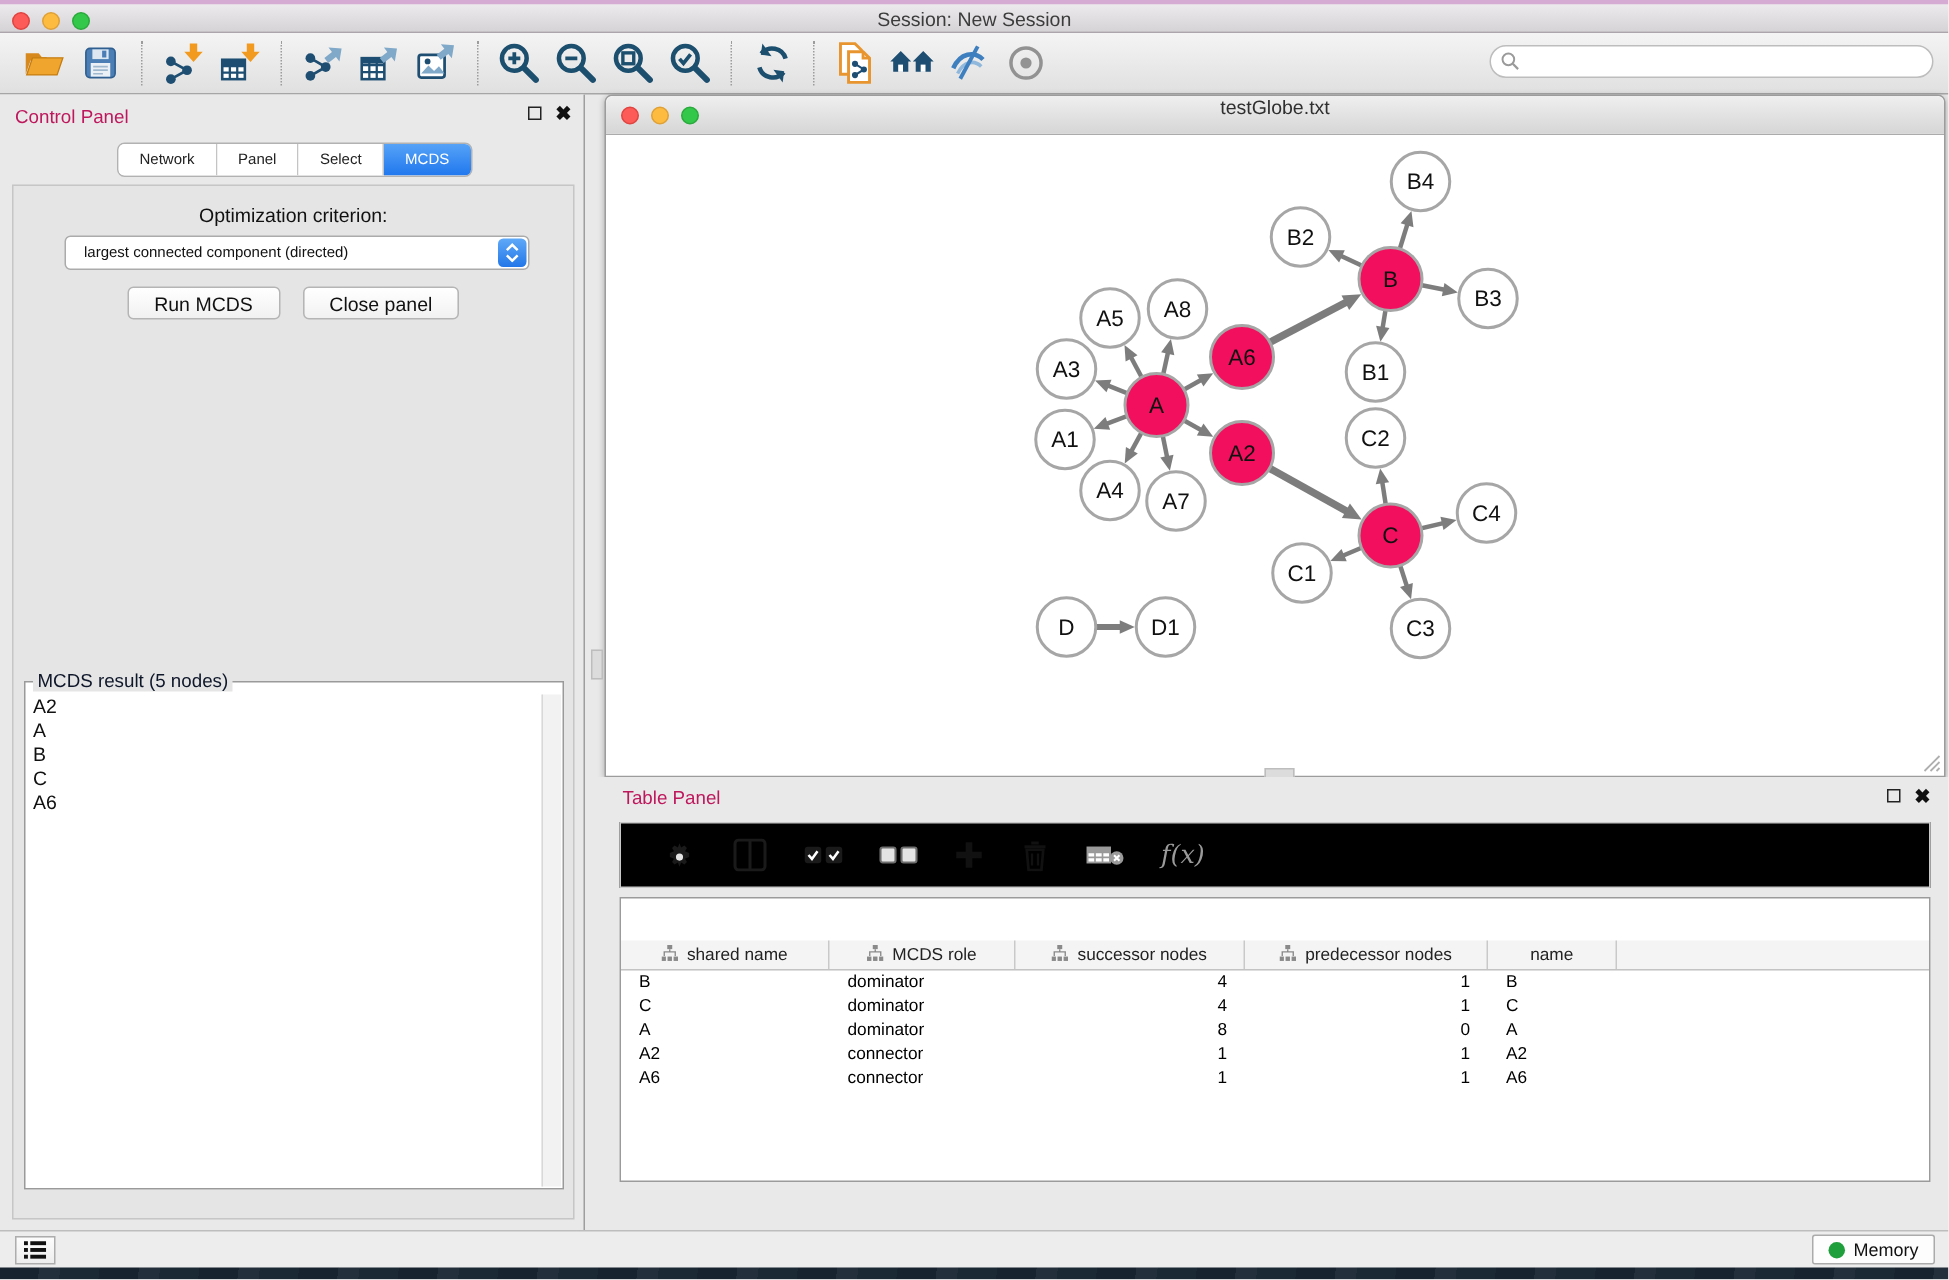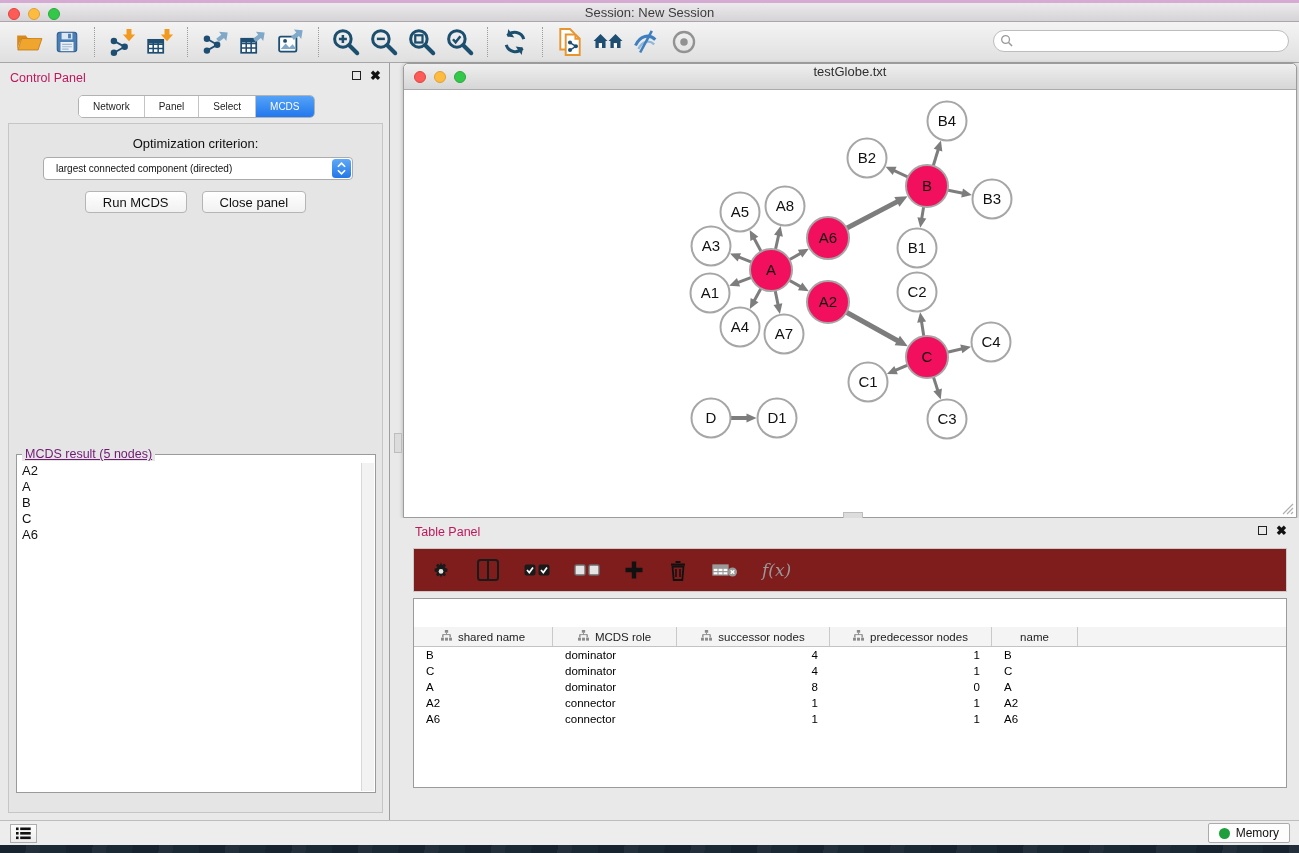--- a/index.html
+++ b/index.html
@@ -55,21 +55,21 @@
   .stepper { width:19px; height:19px; margin-right:1px; border-radius:3.5px;
     background:linear-gradient(#5FA9F8,#2377E8); display:flex; flex-direction:column;
     align-items:center; justify-content:center; gap:1px; }
   .btn-row { position:absolute; left:0; top:67px; width:100%; display:flex; justify-content:center; gap:15px; }
   .mac-btn { height:22px; padding:0 17px; background:linear-gradient(#FFFFFF,#F1F1F1);
     border:1px solid #B5B5B5; border-radius:4px; font-size:13px; color:#111; font-family:inherit; cursor:default; }
 
   .result-group { position:absolute; left:7px; top:330px; width:360px; height:339px;
     border:1px solid #9A9A9A; background:#fff; }
   .result-legend { position:absolute; left:5px; top:-8px; background:#E5E5E5; padding:0 3px;
-    font-size:12.5px; color:#701a75;text-decoration:underline; }
+    font-size:12.5px; color:#0f172a; }
   .result-list { position:absolute; left:1px; top:8px; right:14px; bottom:1px; background:#fff;
     font-size:13px; color:#111; overflow:hidden; padding-left:4px; }
   .result-list .list-item { height:16px; line-height:16px; }
   .result-scroll { position:absolute; right:1px; top:8px; width:13px; bottom:1px;
     background:#F2F2F2; border-left:1px solid #D8D8D8; }
 
   
   .net-frame { position:absolute; left:403px; top:63px; width:894px; height:455px;
     background:#fff; border:1px solid #9C9C9C; border-radius:5px 5px 0 0;
     box-shadow:0 1px 4px rgba(0,0,0,0.25); }
@@ -84,21 +84,21 @@
   .v-grip { position:absolute; left:394px; top:433px; width:8px; height:20px;
     background:#DCDCDC; border:1px solid #BDBDBD; }
   .h-grip { position:absolute; left:843px; top:512px; width:20px; height:7px;
     background:#DCDCDC; border:1px solid #BDBDBD; }
 
   
   .table-panel { position:absolute; left:391px; top:518px; width:908px; height:302px; background:#E9E9E9; }
   .table-panel .panel-title { left:24px; top:7px; }
   .table-panel .panel-btns { right:12px; top:8px; }
   .tp-toolbar { position:absolute; left:22px; top:30px; width:874px; height:44px;
-    background:#7f1d1d; border:1px solid #C9C9C9; display:flex; align-items:center; gap:24px; padding-left:16px; }
+    background:#000000; border:1px solid #C9C9C9; display:flex; align-items:center; gap:24px; padding-left:28px; }
   .tp-icon { display:flex; align-items:center; justify-content:center; cursor:default; }
   .fx-label { font-family:"DejaVu Serif", serif; font-style:italic; font-size:17px; color:#9A9A9A; }
 
   .data-table { position:absolute; left:22px; top:80px; width:874px; height:190px;
     background:#fff; border:1px solid #9B9B9B; overflow:hidden; }
   .dt-header { display:flex; height:20px; background:#F4F4F4; border-bottom:1px solid #C3C3C3;margin-top:28px; }
   .dt-hcell { display:flex; align-items:center; justify-content:center; gap:6px;
     border-right:1px solid #C9C9C9; font-size:11.5px; color:#222; }
   .dt-row { display:flex; height:16px; }
   .dt-cell { font-size:11.5px; color:#000; line-height:16px; white-space:nowrap; overflow:hidden; }

